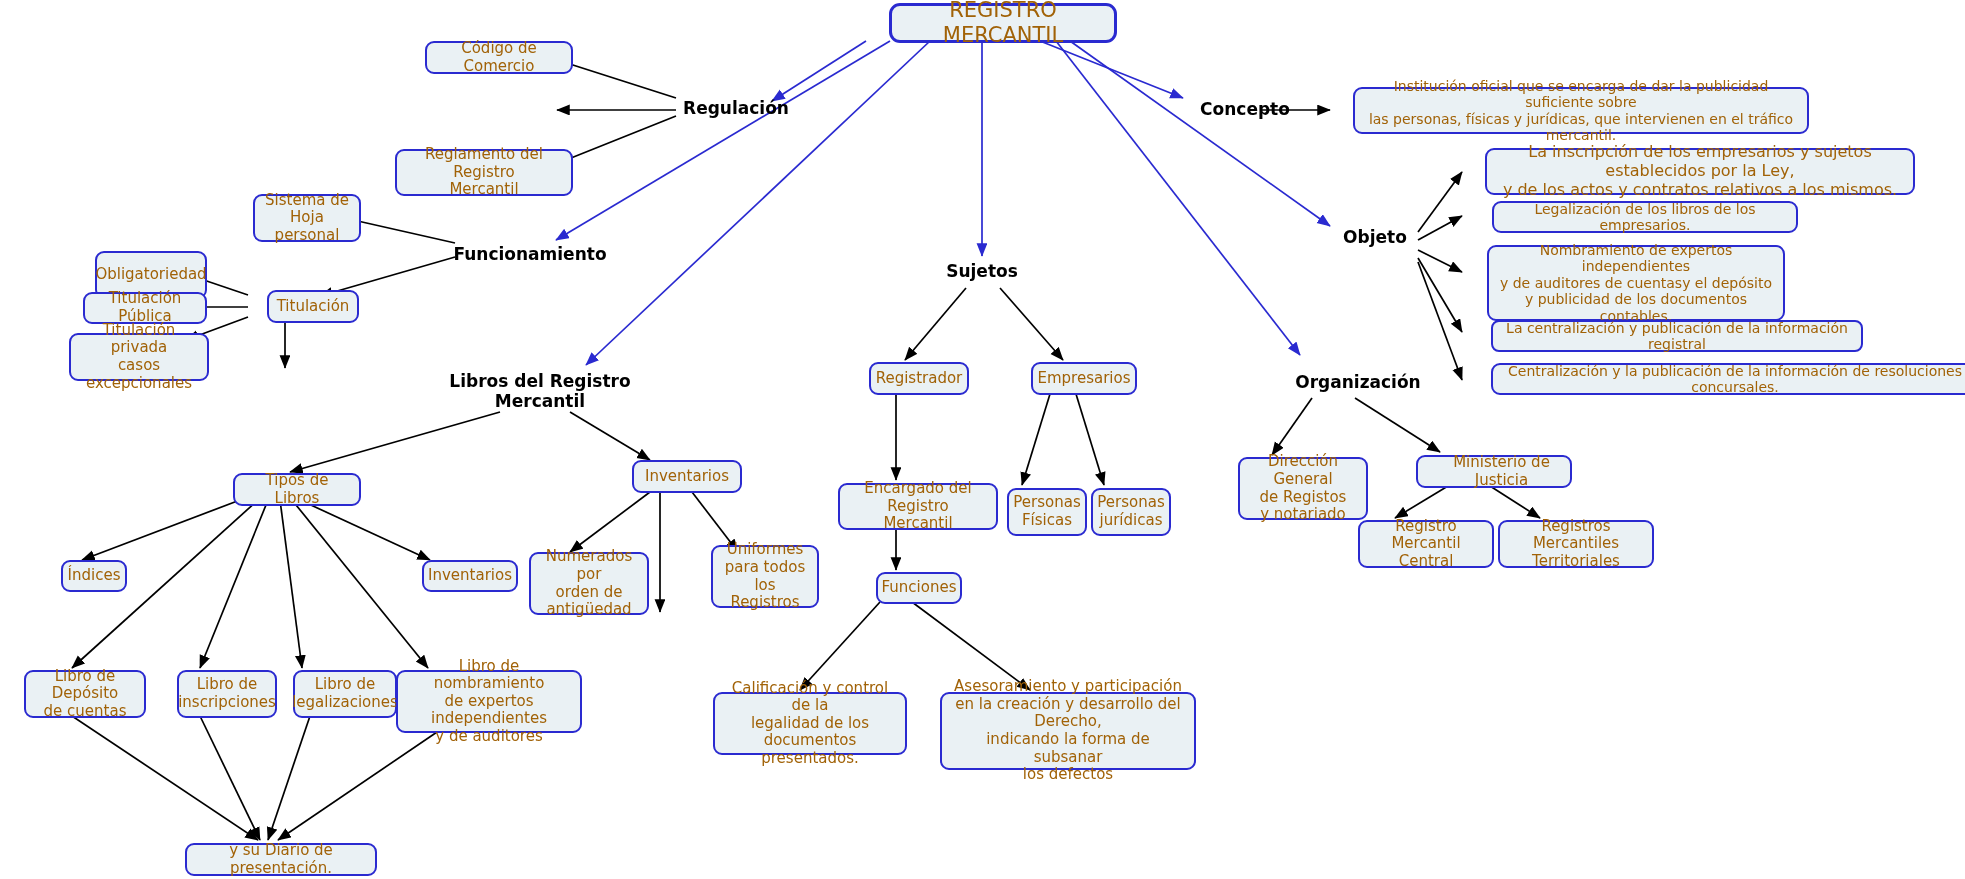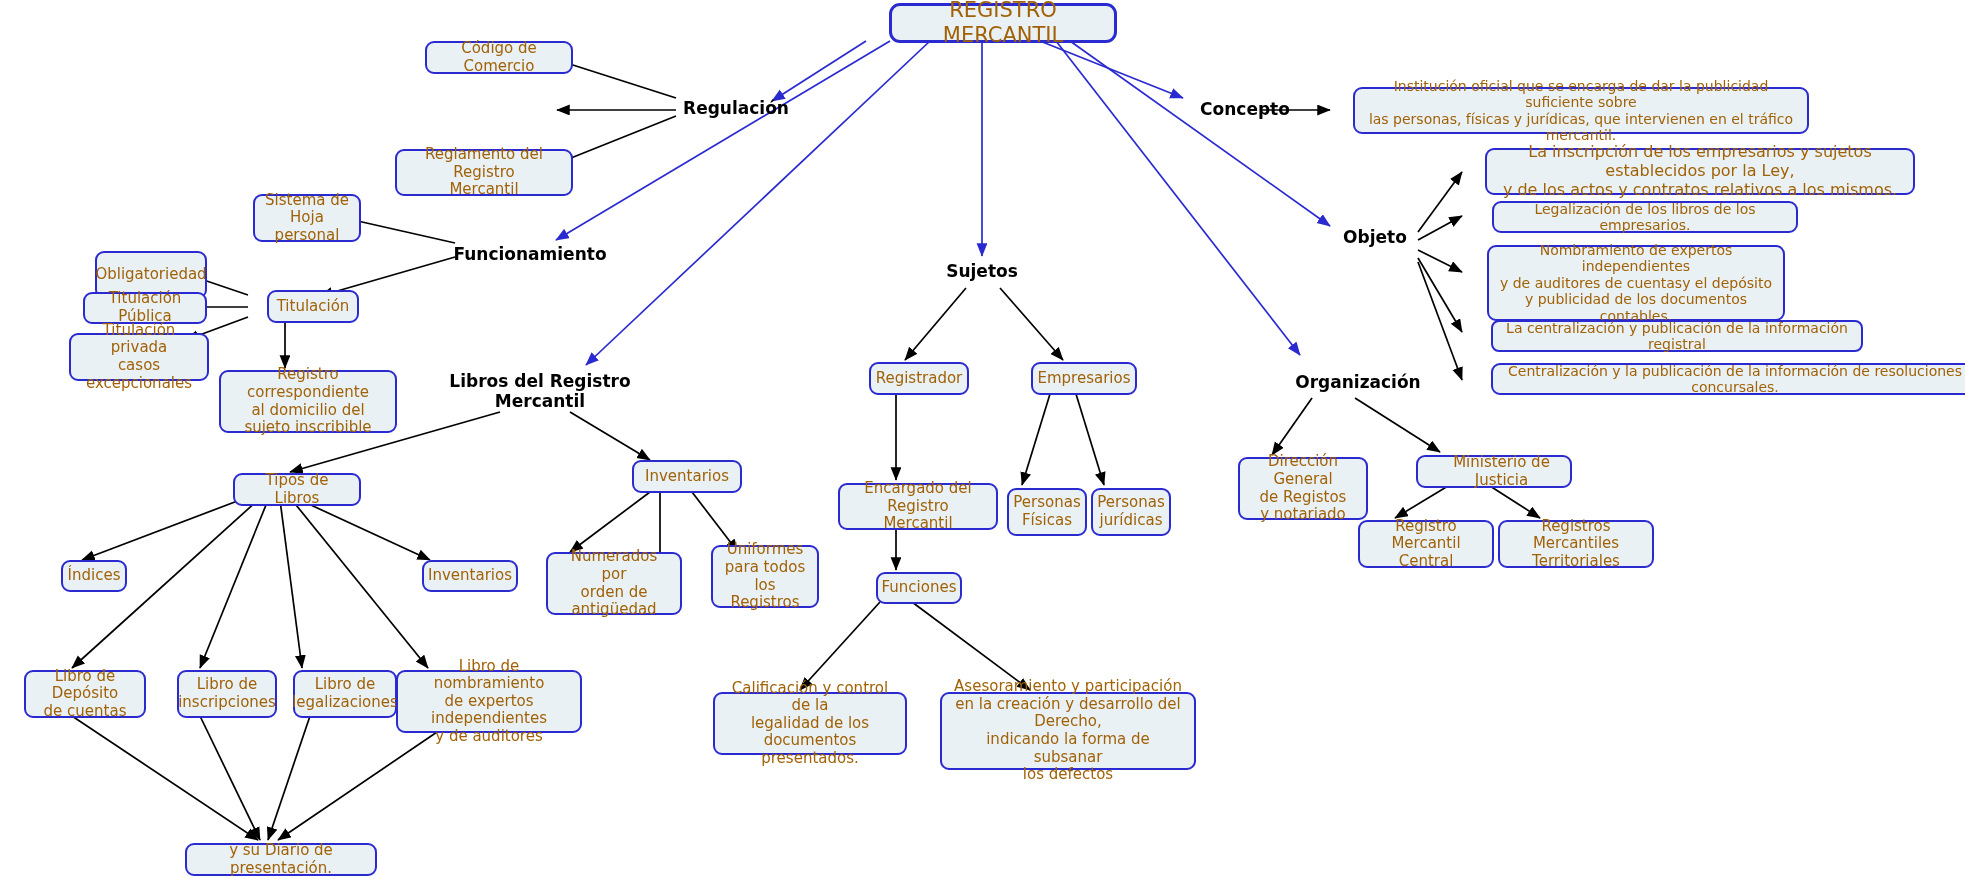--- a/index.html
+++ b/index.html
@@ -102,42 +102,39 @@
 Mercantil</div>
 
   <div class="label" style="left:455px;top:243px;width:150px;height:24px;">Funcionamiento</div>
   <div class="node" style="left:232px;top:194px;width:108px;height:48px;">Sistema de
 Hoja personal</div>
   <div class="node" style="left:246px;top:290px;width:92px;height:33px;">Titulación</div>
   <div class="node" style="left:74px;top:251px;width:112px;height:48px;">Obligatoriedad</div>
   <div class="node" style="left:62px;top:292px;width:124px;height:32px;">Titulación Pública</div>
   <div class="node" style="left:48px;top:333px;width:140px;height:48px;">Titulación privada
 casos excepcionales</div>
-  <div class="node" style="left:198px;top:370px;width:178px;height:63px;">Registro correspondiente
-al domicilio del
-sujeto inscribible</div>
 
   <div class="label" style="left:440px;top:370px;width:200px;height:44px;">Libros del Registro
 Mercantil</div>
   <div class="node" style="left:212px;top:473px;width:128px;height:33px;">Tipos de Libros</div>
   <div class="node" style="left:40px;top:560px;width:66px;height:32px;">Índices</div>
   <div class="node" style="left:401px;top:560px;width:96px;height:32px;">Inventarios</div>
   <div class="node" style="left:3px;top:670px;width:122px;height:48px;">Libro de Depósito
 de cuentas</div>
   <div class="node" style="left:156px;top:670px;width:100px;height:48px;">Libro de
 inscripciones</div>
   <div class="node" style="left:272px;top:670px;width:104px;height:48px;">Libro de
 legalizaciones</div>
   <div class="node" style="left:375px;top:670px;width:186px;height:63px;">Libro de nombramiento
 de expertos independientes
 y de auditores</div>
   <div class="node" style="left:164px;top:843px;width:192px;height:33px;">y su Diario de presentación.</div>
 
   <div class="node" style="left:611px;top:460px;width:110px;height:33px;">Inventarios</div>
-  <div class="node" style="left:525px;top:552px;width:136px;height:63px;">Numerados por
+  <div class="node" style="left:508px;top:552px;width:120px;height:63px;">Numerados por
 orden de
 antigüedad</div>
   <div class="node" style="left:690px;top:545px;width:108px;height:63px;">Uniformes
 para todos
 los Registros</div>
 
   <div class="label" style="left:932px;top:260px;width:100px;height:24px;">Sujetos</div>
   <div class="node" style="left:848px;top:362px;width:100px;height:33px;">Registrador</div>
   <div class="node" style="left:1010px;top:362px;width:106px;height:33px;">Empresarios</div>
   <div class="node" style="left:817px;top:483px;width:160px;height:47px;">Encargado del Registro

